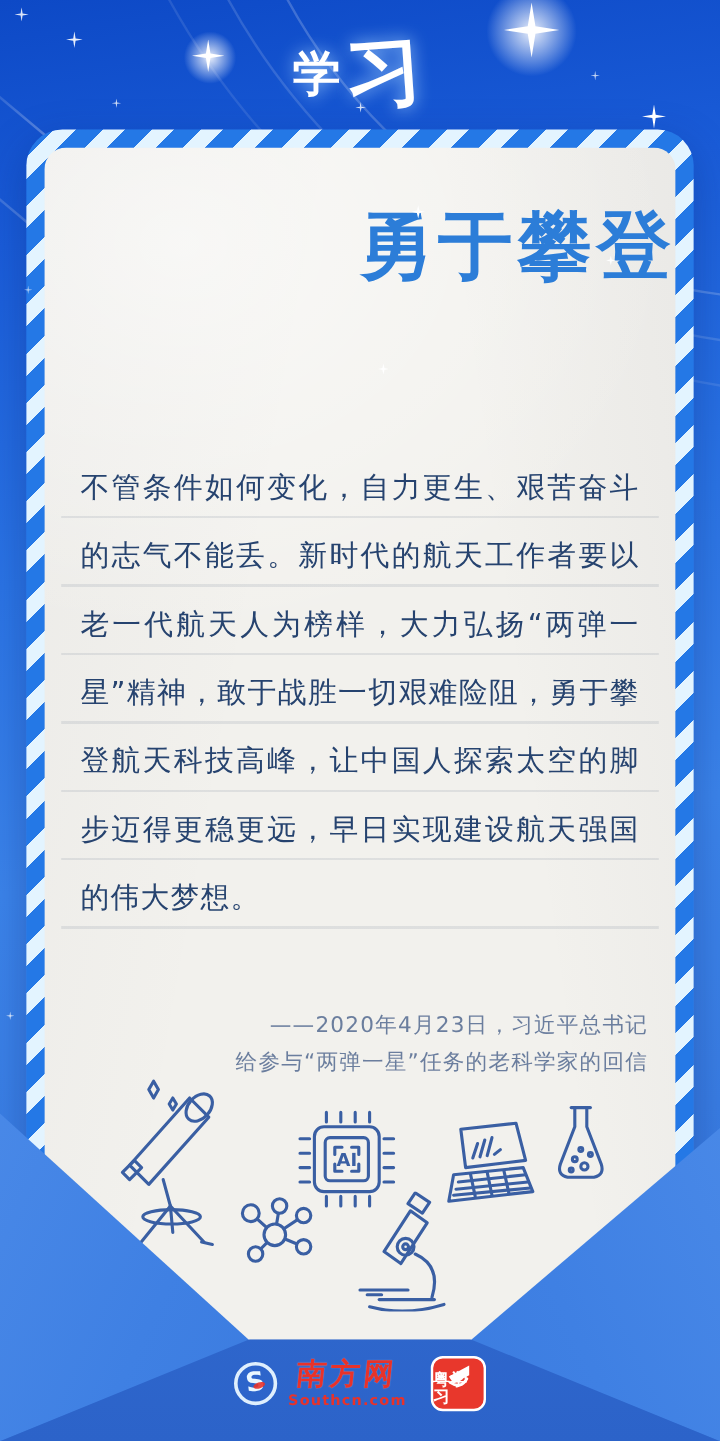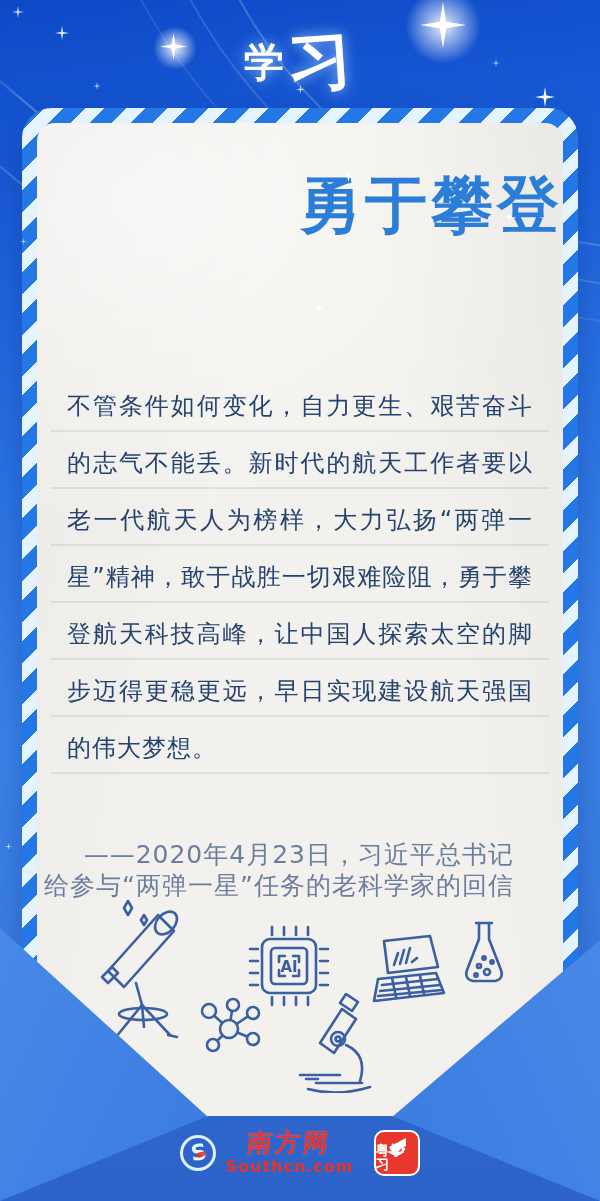--- a/index.html
+++ b/index.html
@@ -34,21 +34,21 @@
     background:
       radial-gradient(130% 55% at 22% 8%,rgba(255,255,255,.55),rgba(255,255,255,0) 60%),
       linear-gradient(100deg,rgba(90,90,110,.04),rgba(0,0,0,0) 35%),
       linear-gradient(262deg,rgba(90,90,110,.05),rgba(0,0,0,0) 30%),
       #f2f1ed;}
   .title{position:absolute;left:0;right:0;top:40px;text-align:right;font-weight:900;color:#2c7dd8;font-size:62px;line-height:84px;letter-spacing:4px;}
   .tstar{position:absolute;background:#fff;z-index:3;clip-path:polygon(50% 0,60% 40%,100% 50%,60% 60%,50% 100%,40% 60%,0 50%,40% 40%);filter:drop-shadow(0 0 4px rgba(255,255,255,.95));}
   .body-wrap{position:absolute;left:14px;top:255px;width:498px;padding:0 16px;
     background:repeating-linear-gradient(180deg,rgba(0,0,0,0) 0 52px,rgba(140,150,165,.20) 52px 54px,rgba(0,0,0,0) 54px 57px);}
   .body-text{font-size:24px;line-height:57px;letter-spacing:1px;color:#26436f;text-align:justify;text-justify:inter-character;font-weight:500;}
-  .attribution{position:absolute;right:49px;top:716px;text-align:right;font-size:25px;line-height:31px;color:#6b7e9e;letter-spacing:1px;}
+  .attribution{position:absolute;right:23px;top:716px;text-align:right;font-size:18px;line-height:31px;color:#6b7e9e;letter-spacing:1px;}
   
   .doodle{position:absolute;}
   .doodle svg{display:block;}
   .doodle path,.doodle ellipse,.doodle rect,.doodle circle,.doodle polyline{
     fill:none;stroke:#3a5fa3;stroke-width:2.6;stroke-linecap:round;stroke-linejoin:round;}
   .doodle .fillnode{fill:#f2f1ed;}
   .doodle text{fill:#3a5fa3;font-weight:bold;font-family:"DejaVu Sans","Liberation Sans",sans-serif;}
   
   .flap{position:absolute;inset:0;z-index:3;}
   .flap-left{clip-path:polygon(0 928px,208px 1117px,0 1201px);
@@ -59,21 +59,21 @@
     clip-path:polygon(0 1201px,208px 1116px,392px 1116px,600px 1201px);
     background:linear-gradient(180deg,#4b8bee 0%,#3b78de 45%,#2c63c9 100%);}
   
   .footer{position:absolute;left:0;right:0;top:1130px;z-index:5;display:flex;justify-content:center;align-items:center;gap:20px;}
   .southcn{display:flex;align-items:center;gap:9px;}
   .swirl{position:relative;width:36px;height:36px;border-radius:50%;border:3px solid rgba(233,247,255,.95);display:flex;align-items:center;justify-content:center;}
   .swirl .s-letter{color:#eaf7ff;font-size:22px;font-weight:900;line-height:1;transform:rotate(-8deg);}
   .swirl .fish{position:absolute;width:10px;height:5px;left:13px;top:14px;background:#e8322a;border-radius:50%;transform:rotate(-18deg);opacity:.9;}
   .southcn-col{display:flex;flex-direction:column;align-items:center;}
   .southcn-name{color:#e8322a;font-size:25px;font-weight:900;letter-spacing:3px;line-height:1.05;transform:skewX(-6deg);text-shadow:0 0 1px rgba(255,255,255,.4);}
-  .southcn-domain{color:#e8322a;font-size:16px;font-weight:bold;letter-spacing:1px;margin-top:1px;}
+  .southcn-domain{color:#e8322a;font-size:12px;font-weight:bold;letter-spacing:1px;margin-top:1px;}
   .appicon{position:relative;width:46px;height:46px;border-radius:10px;background:#e8372c;border:2px solid #ffffff;display:flex;flex-direction:column;align-items:center;justify-content:flex-end;padding-bottom:3px;}
   .appicon .glyph{position:absolute;top:3px;left:8px;}
   .appicon .app-name{color:#fff;font-size:14px;font-weight:bold;line-height:1;letter-spacing:.5px;}
 </style>
 </head>
 <body>
 
 <div class="stage">
 
   <div class="arc a1"></div>

